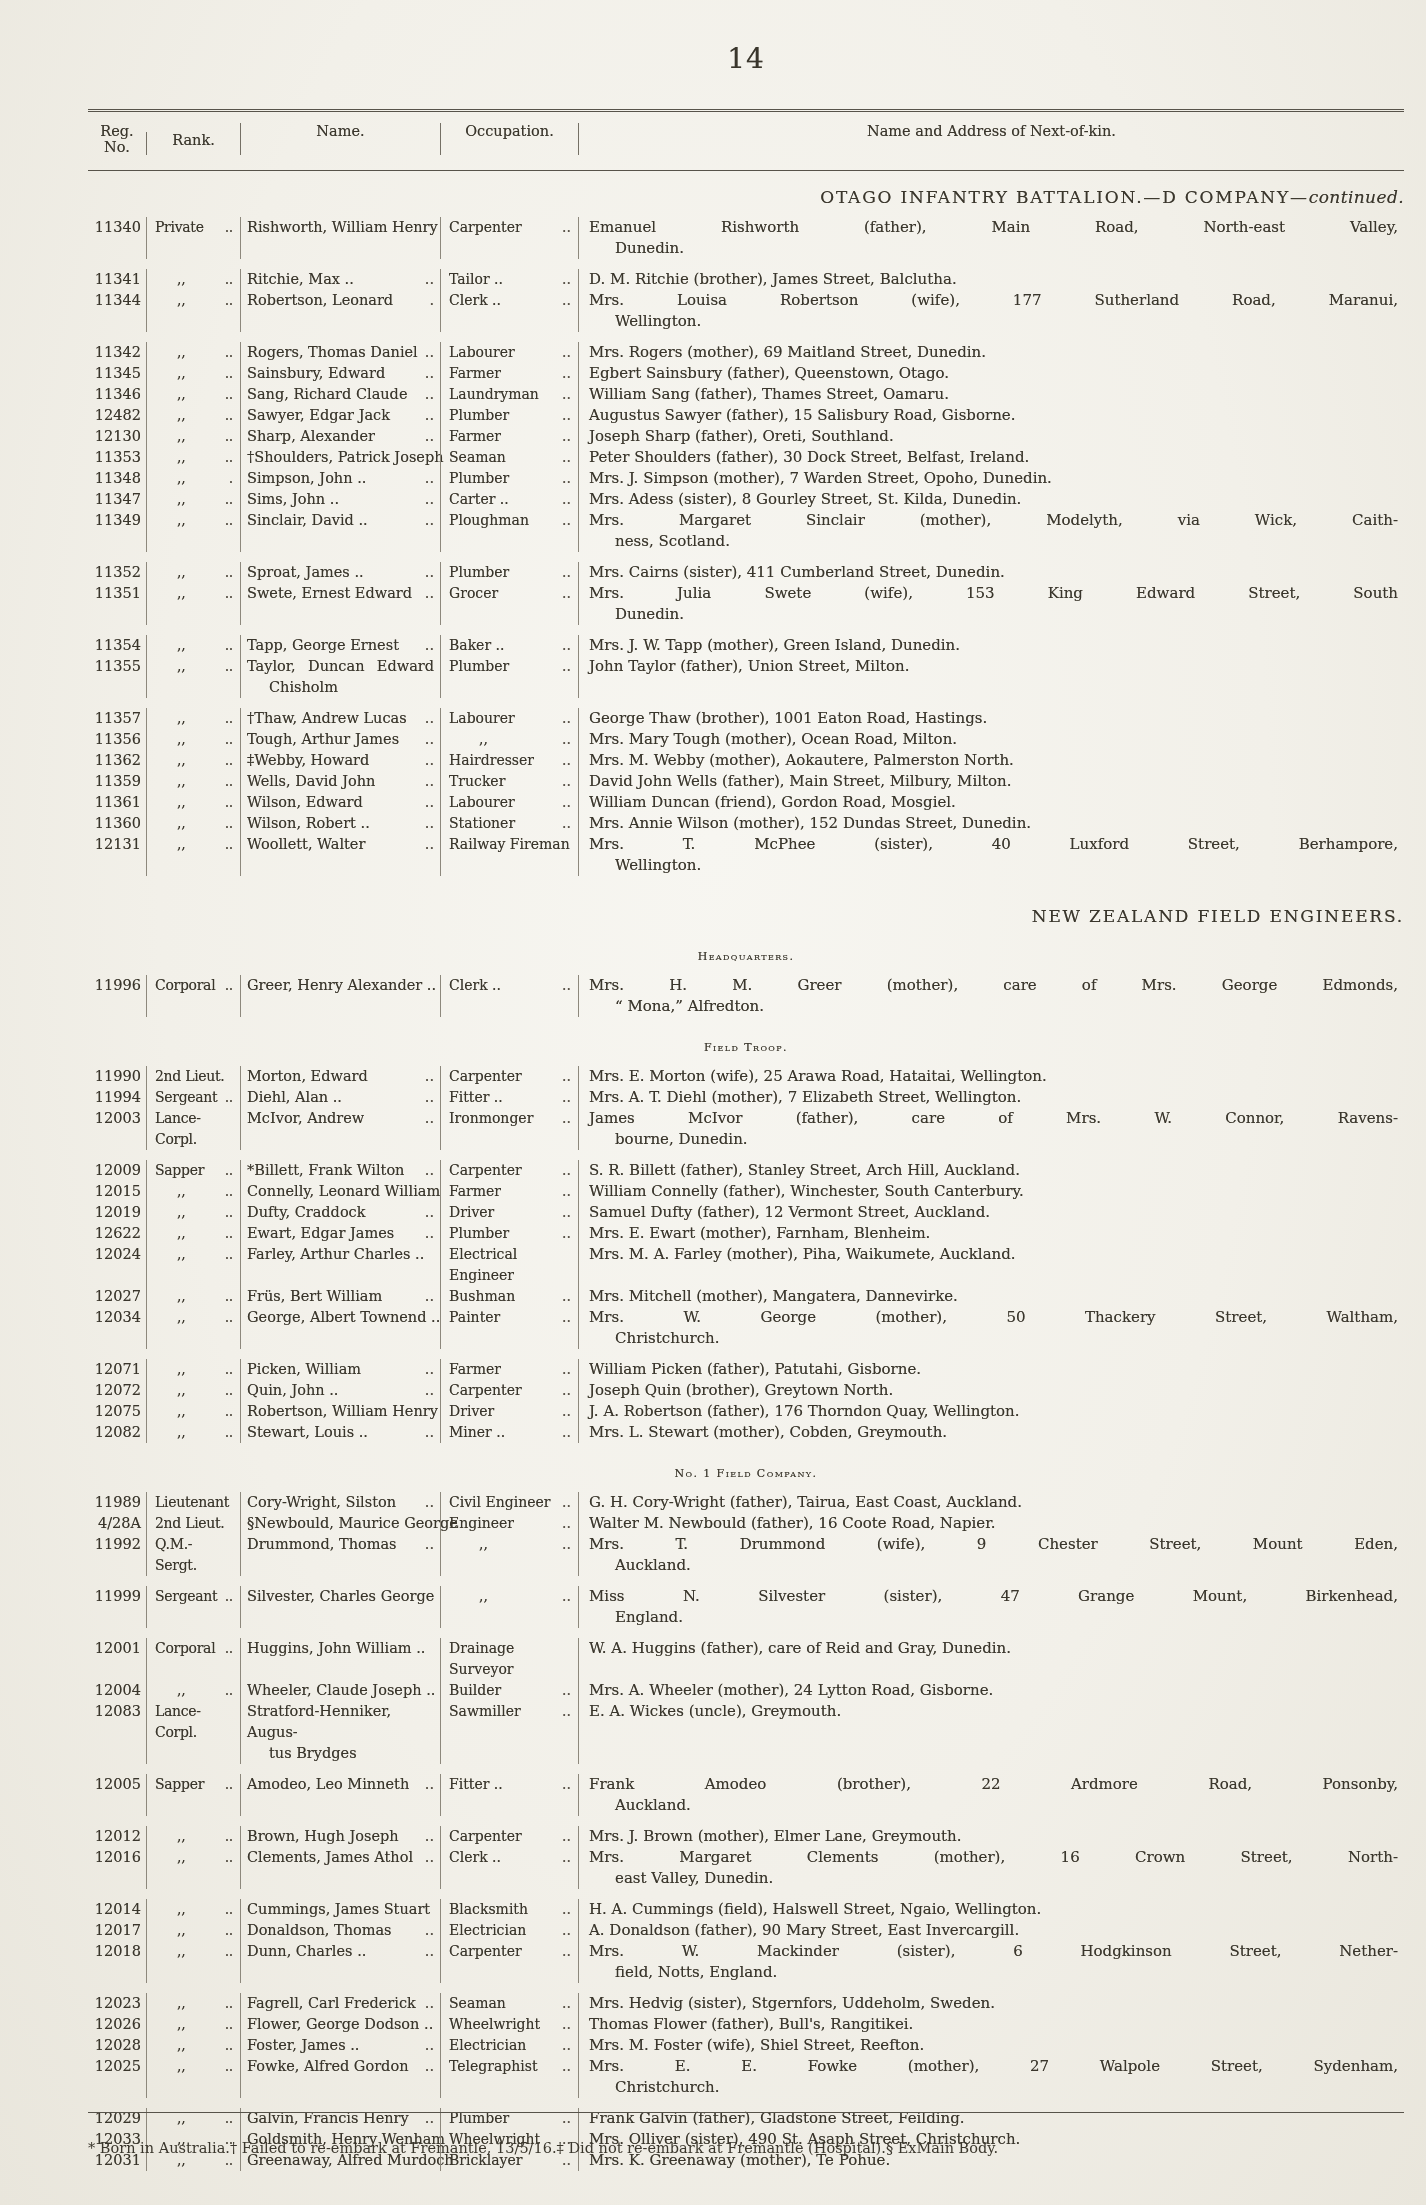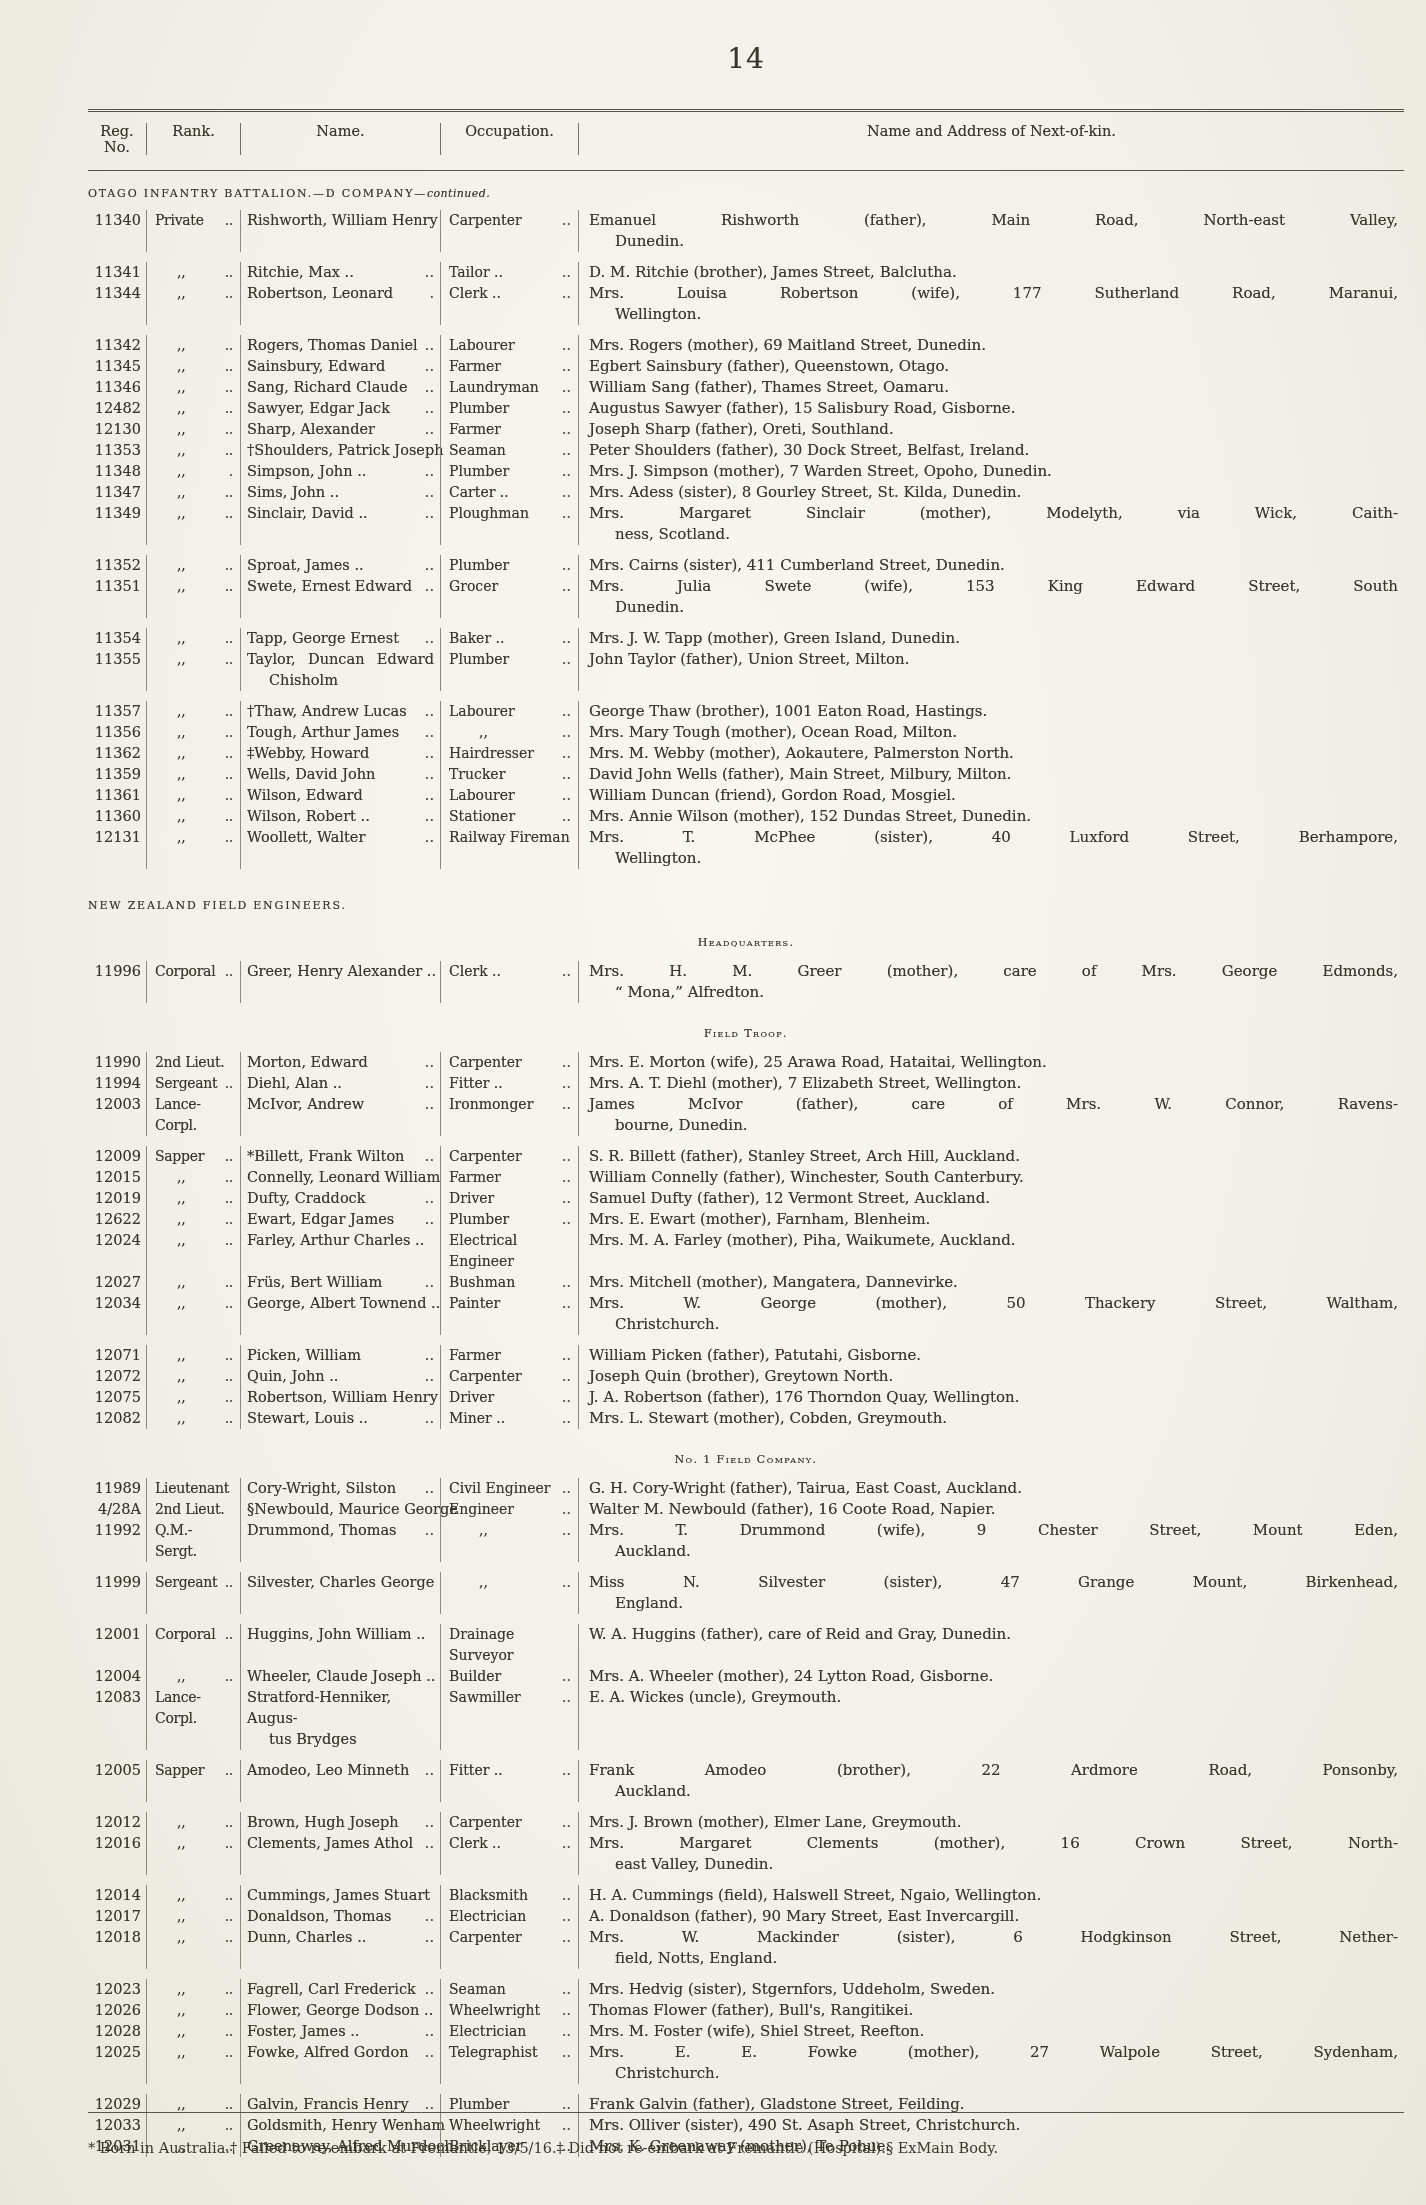--- a/index.html
+++ b/index.html
@@ -7,25 +7,25 @@
     position:relative;width:1426px;height:2205px;margin:0 auto;overflow:hidden;
     background:radial-gradient(ellipse at 50% 38%, #f7f6f1 0%, #f2f0e9 55%, #e9e6dc 100%);
     font-family:"DejaVu Serif", serif;color:#3a362c;
   }
   .content{position:absolute;left:88px;top:0;width:1316px;text-shadow:0 0 .4px rgba(58,54,44,.55);}
   .page-number{margin-top:42px;text-align:center;font-size:28px;letter-spacing:1px;}
   .table-head{display:flex;margin-top:34px;border-top:3px double #57534a;border-bottom:1.5px solid #57534a;padding:11px 0 15px;font-size:14.5px;}
   .th{text-align:center;box-sizing:border-box;}
   .th + .th{border-left:1px solid #757065;}
   .w-reg{width:58px;}
-  .w-rank{width:94px;}
+  .w-rank{width:94px;margin-top:9px;}
   .w-name{width:200px;}
   .w-occ{width:138px;}
   .w-nok{flex:1;}
-  .section-title{text-align:left;font-size:11px;letter-spacing:1.8px;margin:30px 0 10px;}
+  .section-title{text-align:right;font-size:17px;letter-spacing:1.8px;margin:30px 0 10px;}
   #table-body > .section-title:first-child{margin-top:16px;}
   .section-title .ital{font-style:italic;letter-spacing:.4px;}
   .subsection-heading{text-align:center;font-variant:small-caps;font-size:11px;letter-spacing:1.4px;margin:24px 0 12px;}
   .group{margin-bottom:10px;}
   .row{display:flex;line-height:21px;font-size:15px;}
   .cell{box-sizing:border-box;}
   .rank,.name,.occ,.nok{border-left:1px solid #8d887c;}
   .reg{width:58px;text-align:right;padding-right:5px;font-size:14.5px;}
   .rank{width:94px;display:flex;justify-content:space-between;padding:0 7px 0 8px;font-size:14px;letter-spacing:-.3px;}
   .rk.ditto{margin-left:22px;}

